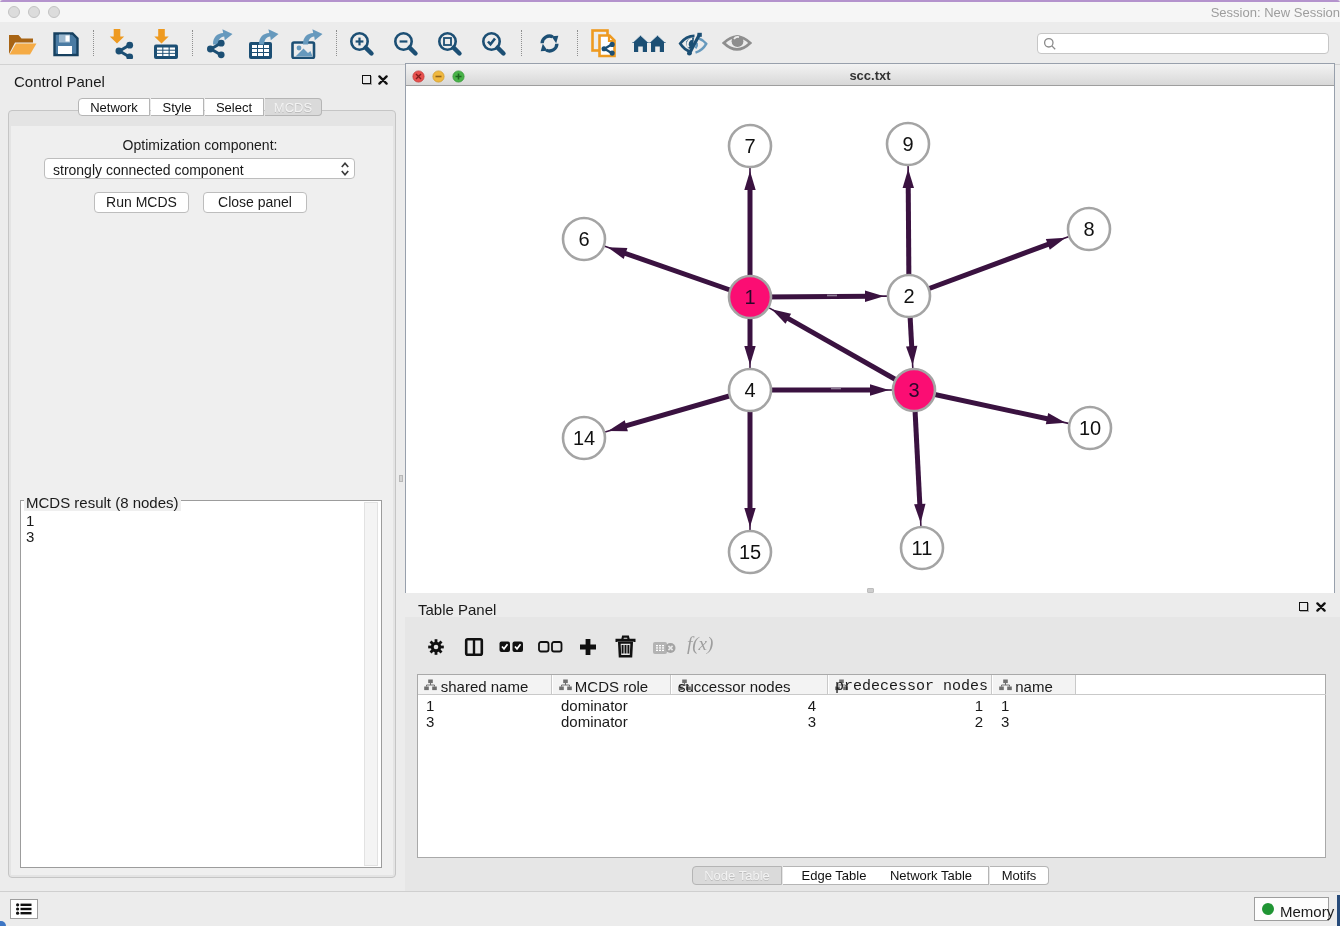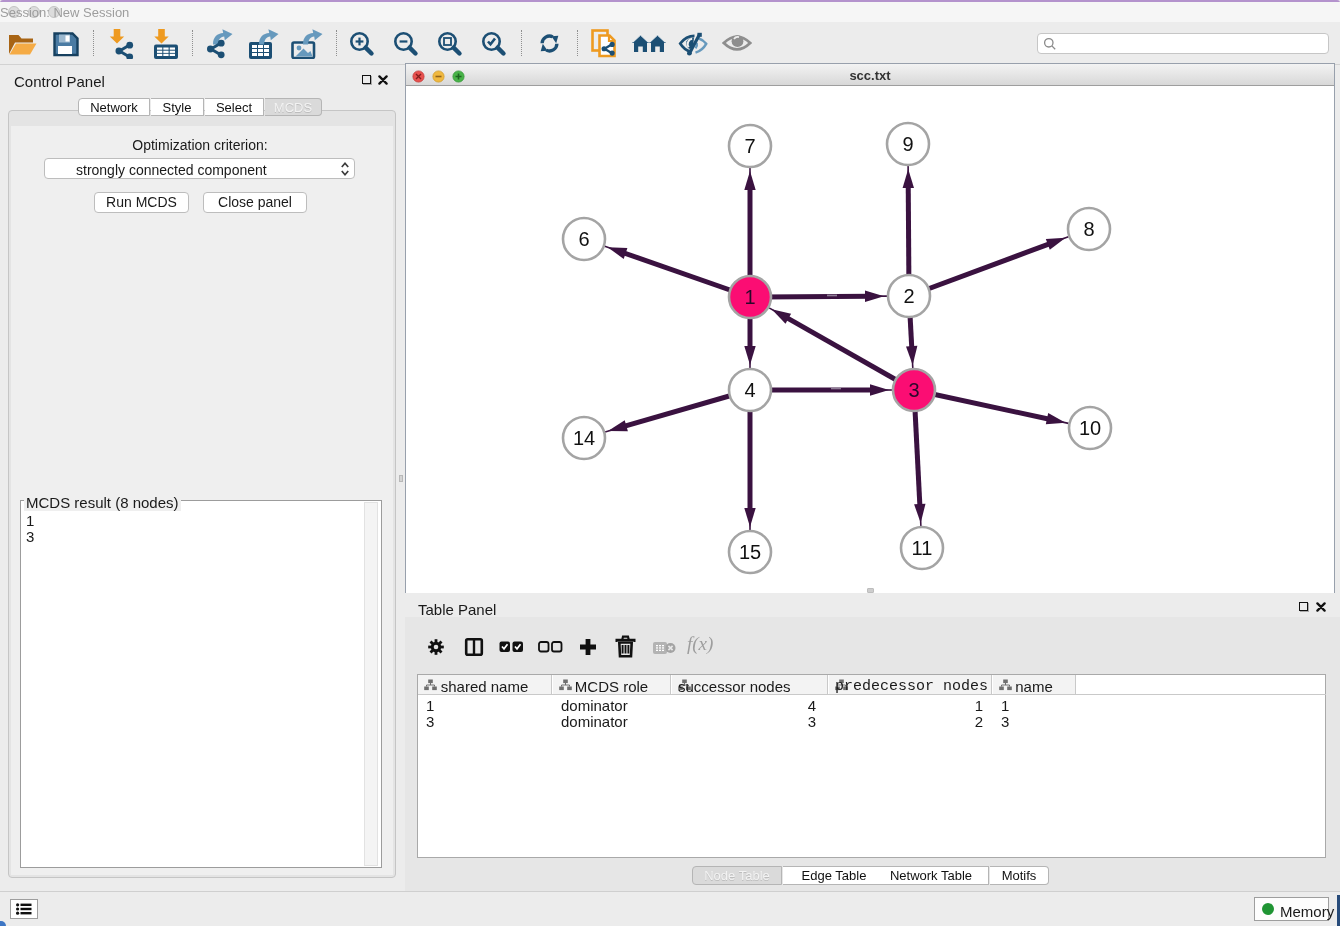--- a/index.html
+++ b/index.html
@@ -13,21 +13,21 @@
 .btn { position:absolute; background:#fff; border:1px solid #bdbdbd; border-radius:4px; font-size:14px;
       color:#1a1a1a; text-align:center; }
 </style></head>
 <body>
 
 <div class="abs" style="left:0;top:0;width:1340px;height:3px;background:#b493cd;border-radius:5px 5px 0 0;"></div>
 <div class="abs" style="left:0;top:2px;width:1340px;height:20px;background:#f6f6f6;"></div>
 <div class="abs" style="left:8px;top:6px;width:12px;height:12px;border-radius:50%;background:#dcdcdc;border:1px solid #c3c3c3;"></div>
 <div class="abs" style="left:28px;top:6px;width:12px;height:12px;border-radius:50%;background:#dcdcdc;border:1px solid #c3c3c3;"></div>
 <div class="abs" style="left:48px;top:6px;width:12px;height:12px;border-radius:50%;background:#dcdcdc;border:1px solid #c3c3c3;"></div>
-<div class="abs" style="left:0;top:5px;width:1340px;text-align:left;font-size:13px;color:#9d9d9d;">Session: New Session</div>
+<div class="abs" style="left:0;top:5px;width:1340px;text-align:right;font-size:13px;color:#9d9d9d;">Session: New Session</div>
 
 <div class="abs" style="left:0;top:22px;width:1340px;height:43px;background:#ececec;border-bottom:1px solid #d2d2d2;"></div>
 <svg style="position:absolute;left:7px;top:31px" width="31" height="26" viewBox="0 0 31 26">
     <path d="M2,23 V4 h9.5 l3,3.5 H26 v4 H8 L2,23 Z" fill="#a86414"></path>
     <path d="M2.5,23.5 L9,12.5 h20.5 L23,23.5 Z" fill="#f5ab45"></path>
   </svg>
 <svg style="position:absolute;left:53px;top:32px" width="26" height="25" viewBox="0 0 26 25">
     <path d="M1.5,1.5 h18 l5,5 v16.5 h-23 Z" fill="#4a7ba3" stroke="#16405f" stroke-width="2.4"></path>
     <rect x="6" y="2.5" width="11" height="8" fill="#9db9cf"></rect>
     <rect x="12.5" y="3.5" width="4" height="6" fill="#ffffff"></rect>
@@ -183,23 +183,23 @@
 
 <div class="abs" style="left:8px;top:110px;width:388px;height:768px;border:1px solid #c5c5c5;border-radius:4px;background:#e4e4e4;"></div>
 <div class="abs" style="left:11px;top:126px;width:382px;height:749px;background:#efefef;"></div>
 <div class="abs" style="left:78px;top:98px;width:244px;height:18px;">
   <div class="tab" style="left:0;width:72px;border-radius:4px 0 0 4px;border-left:1px solid #b5b5b5;">Network</div>
   <div class="tab" style="left:73px;width:53px;">Style</div>
   <div class="tab" style="left:127px;width:59px;">Select</div>
   <div class="tab tabsel" style="left:187px;width:57px;border-radius:0 4px 4px 0;">MCDS</div>
 </div>
 
-<div class="abs" style="left:0;top:137px;width:400px;text-align:center;font-size:14px;color:#1a1a1a;">Optimization criterion:</div>
+<div class="abs" style="left:0;top:137px;width:400px;text-align:center;font-size:14px;color:#1a1a1a;">Optimization component:</div>
 <div class="btn" style="left:44px;top:158px;width:311px;height:21px;"></div>
-<div class="t13" style="left:76px;top:162px;font-size:14px;">strongly connected component</div>
+<div class="t13" style="left:53px;top:162px;font-size:14px;">strongly connected component</div>
 <svg class="abs" style="left:339px;top:161px" width="12" height="16" viewBox="0 0 12 16">
     <path d="M2.8,6 L6,2.2 L9.2,6 M2.8,10 L6,13.8 L9.2,10" fill="none" stroke="#3c3c3c" stroke-width="1.7"></path>
   </svg>
 <div class="btn" style="left:94px;top:192px;width:95px;height:21px;line-height:19px;">Run MCDS</div>
 <div class="btn" style="left:203px;top:192px;width:104px;height:21px;line-height:19px;">Close panel</div>
 
 <div class="abs" style="left:20px;top:500px;width:362px;height:368px;border:1px solid #9c9c9c;background:#fff;"></div>
 <div class="abs" style="left:364px;top:502px;width:14px;height:364px;background:#f4f4f4;border:1px solid #e2e2e2;"></div>
 <div class="t13" style="left:24px;top:494px;background:#efefef;padding:0 2px;">MCDS result (8 nodes)</div>
 <div class="t13" style="left:26px;top:512px;">1</div>

